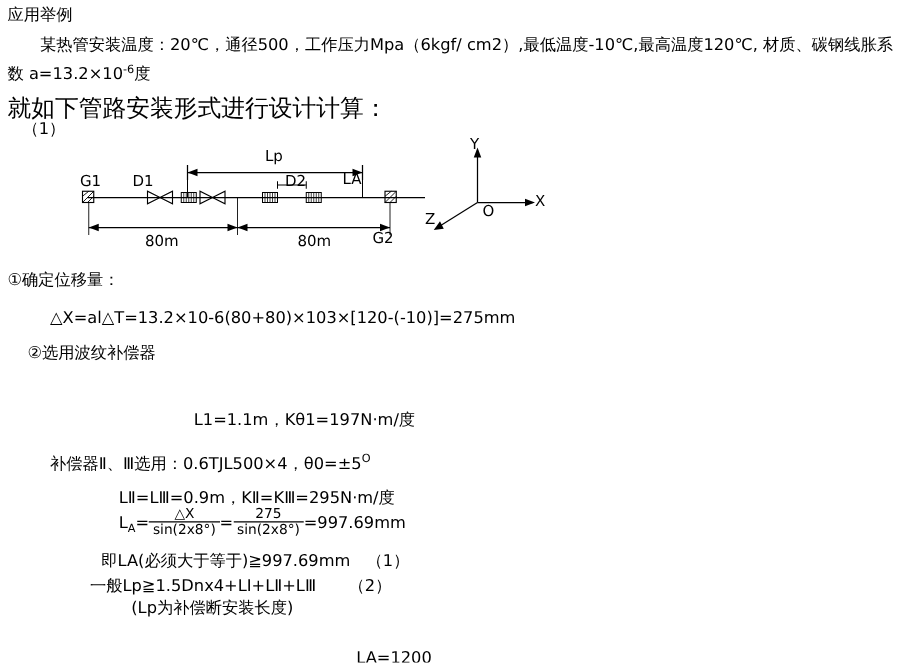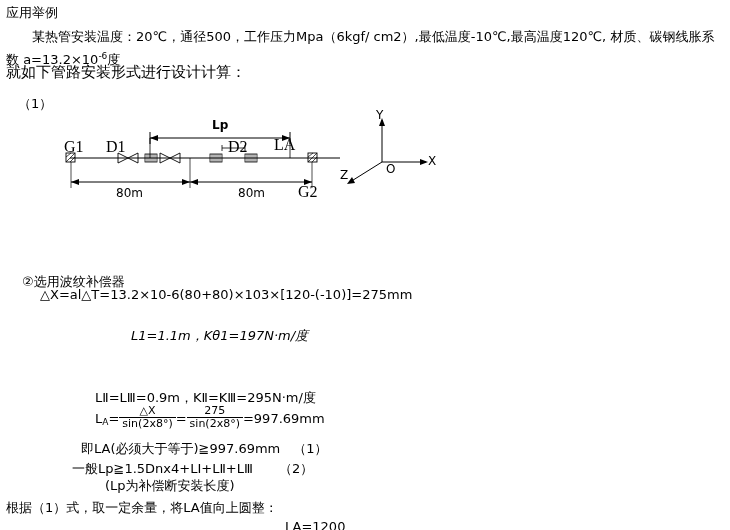--- a/index.html
+++ b/index.html
@@ -41,22 +41,22 @@
     line-height: 1.75;
     text-indent: 26px;
   }
   .sup {
     font-size: 9px;
     vertical-align: super;
   }
   .para2 {
     position: absolute;
     left: 6px;
-    top: 62px;
-    font-size: 15px;
+    top: 74px;
+    font-size: 19px;
   }
   .para3 {
     position: absolute;
     left: 18px;
     top: 95px;
     font-size: 13px;
   }
   
   .diagram {
     position: absolute;
@@ -71,34 +71,33 @@
     top: 110px;
     width: 110px;
     height: 80px;
   }
   .dimlabel {
     position: absolute;
     font-size: 12px;
   }
   .complabel {
     position: absolute;
-    font-size: 16px;
-    font-family: Liberation Serif, serif;
+    font-size: 12px;
   }
   
   .sec {
     position: absolute;
     font-size: 13px;
     white-space: pre;
   }
   .i1 { left: 6px;  top: 215px; }
-  .i2 { left: 40px; top: 247px; margin-top: 40px; }
+  .i2 { left: 40px; top: 247px; }
   .i3 { left: 22px;  top: 273px; }
   .i4 { left: 40px; top: 300px; }
-  .i5 { left: 131px; top: 327px; font-style: italic; }
+  .i5 { left: 155px; top: 327px; }
   .i6 { left: 40px; top: 362px; }
   .i7 { left: 95px;  top: 389px; }
   .i8 { left: 95px;  top: 406px; }
   .i9 { left: 40px;  top: 440px; padding-left: 41px; }
   .i10 { left: 72px; top: 460px; }
   .i11 { left: 105px; top: 477px; }
   .i12 { left: 6px;  top: 499px; }
   .i13 { left: 285px; top: 519px; }
 
   
@@ -201,21 +200,21 @@
       <line x1="272" y1="50" x2="272" y2="76" stroke="#000" stroke-width="0.7"></line>
 
       <line x1="31" y1="70" x2="150" y2="70" stroke="#000" stroke-width="1"></line>
       <polygon points="31,70 39,67 39,73" fill="#000"></polygon>
       <polygon points="150,70 142,67 142,73" fill="#000"></polygon>
       <line x1="150" y1="70" x2="272" y2="70" stroke="#000" stroke-width="1"></line>
       <polygon points="150,70 158,67 158,73" fill="#000"></polygon>
       <polygon points="272,70 264,67 264,73" fill="#000"></polygon>
     </svg>
 
-    <span class="dimlabel" style="left:172px; top:6px;font-weight:bold;">Lp</span>
+    <span class="dimlabel" style="left:172px; top:6px;">Lp</span>
     <span class="complabel" style="left:24px; top:26px;">G1</span>
     <span class="complabel" style="left:66px; top:26px;">D1</span>
     <span class="complabel" style="left:188px; top:26px;">D2</span>
     <span class="complabel" style="left:208px; top:24px;margin-left:26px;">LA</span>
     <span class="complabel" style="left:258px; top:26px;margin-top:45px;">G2</span>
     <span class="dimlabel" style="left:76px; top:74px;">80m</span>
     <span class="dimlabel" style="left:198px; top:74px;">80m</span>
   </div>
 
   <div class="axes">
@@ -229,30 +228,31 @@
 
       <line x1="52" y1="52" x2="20" y2="72" stroke="#000" stroke-width="1"></line>
       <polygon points="17,74 25,73 22,67" fill="#000"></polygon>
     </svg>
     <span class="dimlabel" style="left:46px; top:-2px;">Y</span>
     <span class="dimlabel" style="left:98px; top:44px;">X</span>
     <span class="dimlabel" style="left:10px; top:58px;">Z</span>
     <span class="dimlabel" style="left:56px; top:52px;">O</span>
   </div>
 
+  <div class="sec i1">①确定位移量：</div>
   <div class="sec i2">△X=al△T=13.2×10-6(80+80)×103×[120-(-10)]=275mm</div>
   <div class="sec i3">②选用波纹补偿器</div>
 
 
   <div class="sec i5">L1=1.1m，Kθ1=197N·m/度</div>
 
+  <div class="sec i6"><span>补偿器Ⅱ、Ⅲ选用：0.6TJL500×4，θ0=±5</span><span class="sup">O</span></div>
 
   <div class="sec i7">LⅡ=LⅢ=0.9m，KⅡ=KⅢ=295N·m/度</div>
 
   <div class="sec i8"><span class="eqrow">L</span><span class="lasub">A</span><span class="eqrow">=</span><span class="frac"><span class="num">△X</span><span class="den">sin(2x8°)</span></span><span class="eqrow">=</span><span class="frac"><span class="num">275</span><span class="den">sin(2x8°)</span></span><span class="eqrow">=997.69mm</span></div>
 
   <div class="sec i9">即LA(必须大于等于)≧997.69mm　（1）</div>
   <div class="sec i10">一般Lp≧1.5Dnx4+LⅠ+LⅡ+LⅢ　　（2）</div>
   <div class="sec i11">(Lp为补偿断安装长度)</div>
-  <div class="sec i12">根据（1）式，取一定余量，将LA值向上圆整：</div>
   <div class="sec i13">LA=1200</div>
 
 </div>
 
 </body></html>

